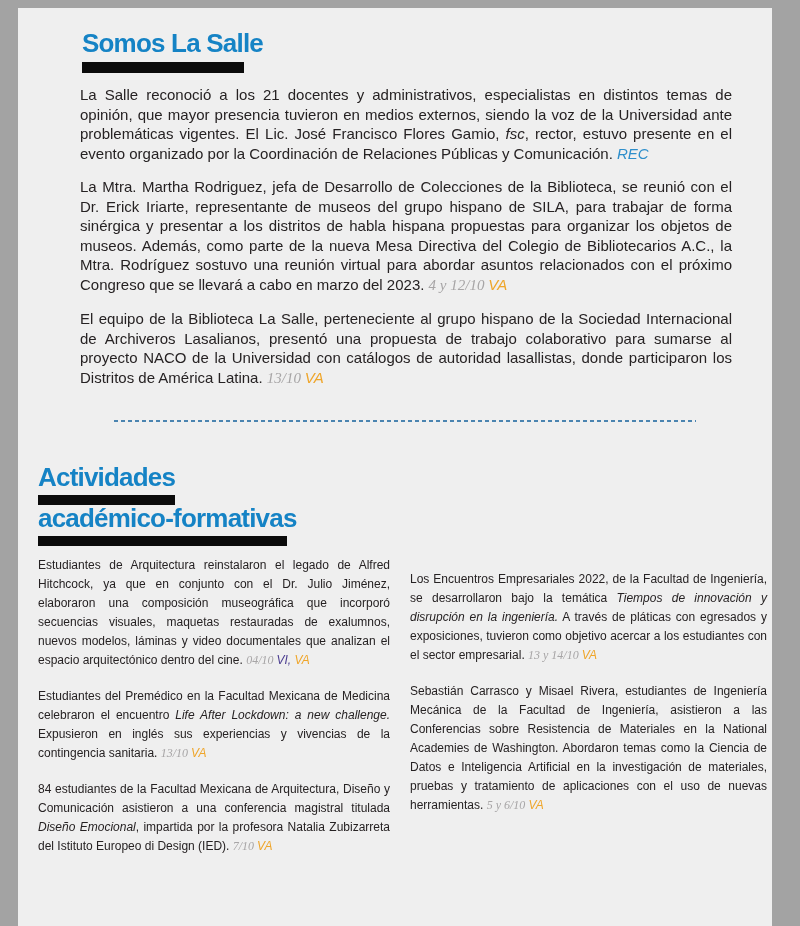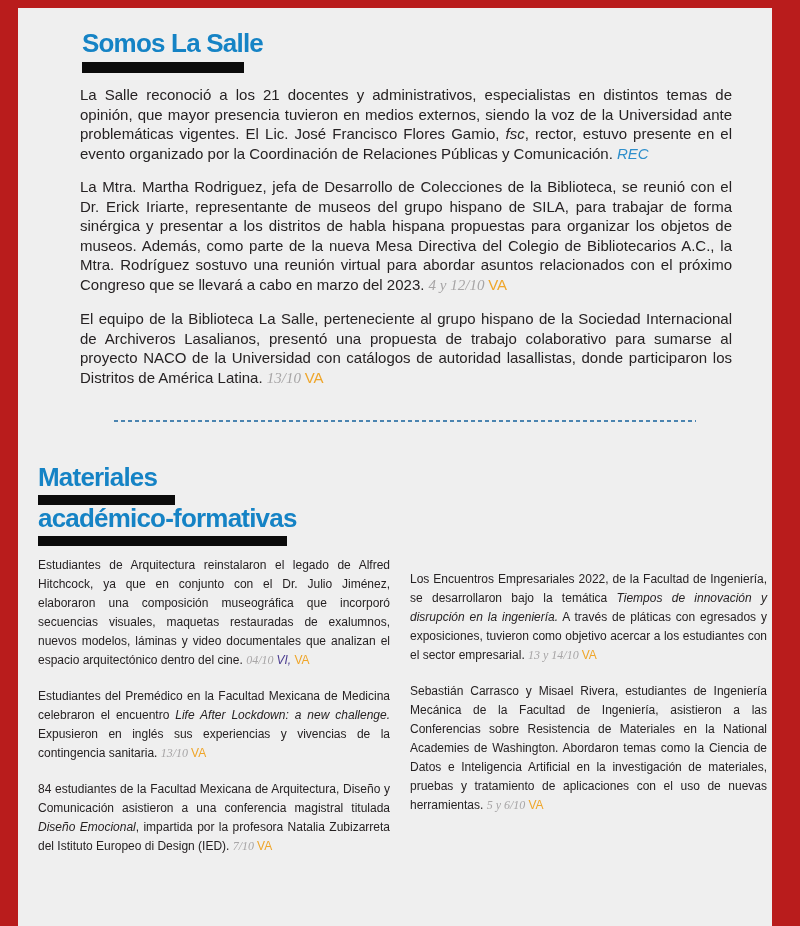--- a/index.html
+++ b/index.html
@@ -1,17 +1,17 @@
 <!DOCTYPE html>
 <html style="--panel-bg: #efefef; --heading-blue: #1583c5; --bar-black: #0b0b0b; --body-text: #262223; --date-gray: #a7a5a6; --va-yellow: #efa62b; --vi-purple: #4b3d90; --rec-blue: #2d8ecb; --divider-blue: #4a84b0;"><head>
 <meta charset="utf-8">
 <style>
   html,body{margin:0;padding:0;}
   .page{
-    position:relative;width:800px;height:926px;background:#b91c1c;
+    position:relative;width:800px;height:926px;background:#a3a3a3;
     font-family:"Liberation Sans",sans-serif;overflow:hidden;
     color:var(--body-text);
   }
   .panel{
     position:absolute;left:18px;top:8px;width:754px;height:918px;
     background:var(--panel-bg);
   }
   .abs{position:absolute;}
   .sec-title{
     margin:0;color:var(--heading-blue);font-weight:bold;
@@ -23,21 +23,21 @@
     margin:0 0 14px 0;font-size:15px;line-height:19.5px;
     text-align:justify;color:var(--body-text);
   }
   .col .para{
     margin:0 0 17px 0;font-size:12px;line-height:19px;
     text-align:justify;color:var(--body-text);
   }
   .seg-normal{font-style:normal;}
   .seg-italic{font-style:italic;}
   .seg-date{font-style:italic;color:var(--date-gray);font-family:Liberation Serif, serif;}
-  .seg-va{color:var(--va-yellow);}
+  .seg-va{font-style:italic;color:var(--va-yellow);}
   .seg-vi{font-style:italic;color:var(--vi-purple);}
   .seg-rec{font-style:italic;color:var(--rec-blue);margin-top:8px;}
   .divider{
     height:2px;
     background:repeating-linear-gradient(90deg,
       var(--divider-blue) 0px, var(--divider-blue) 4px,
       transparent 4px, transparent 7px);
   }
 </style>
 </head>
@@ -52,21 +52,21 @@
       <div class="paras abs" style="left:62px;top:77px;width:652px;">
           <p class="para"><span class="seg-normal">La Salle reconoció a los 21 docentes y administrativos, especialistas en distintos temas de opinión, que mayor presencia tuvieron en medios externos, siendo la voz de la Universidad ante problemáticas vigentes. El Lic. José Francisco Flores Gamio, </span><span class="seg-italic">fsc</span><span class="seg-normal">, rector, estuvo presente en el evento organizado por la Coordinación de Relaciones Públicas y Comunicación. </span><span class="seg-rec">REC</span></p>
           <p class="para"><span class="seg-normal">La Mtra. Martha Rodriguez, jefa de Desarrollo de Colecciones de la Biblioteca, se reunió con el Dr. Erick Iriarte, representante de museos del grupo hispano de SILA, para trabajar de forma sinérgica y presentar a los distritos de habla hispana propuestas para organizar los objetos de museos. Además, como parte de la nueva Mesa Directiva del Colegio de Bibliotecarios A.C., la Mtra. Rodríguez sostuvo una reunión virtual para abordar asuntos relacionados con el próximo Congreso que se llevará a cabo en marzo del 2023. </span><span class="seg-date">4 y 12/10 </span><span class="seg-va">VA</span></p>
           <p class="para"><span class="seg-normal">El equipo de la Biblioteca La Salle, perteneciente al grupo hispano de la Sociedad Internacional de Archiveros Lasalianos, presentó una propuesta de trabajo colaborativo para sumarse al proyecto NACO de la Universidad con catálogos de autoridad lasallistas, donde participaron los Distritos de América Latina. </span><span class="seg-date">13/10 </span><span class="seg-va">VA</span></p>
         </div>
     </section>
 
     <div class="divider abs" style="left:96px;top:412px;width:582px;"></div>
 
     <section>
-      <h1 class="sec-title abs" style="left:20px;top:456px;">Materiales</h1>
+      <h1 class="sec-title abs" style="left:20px;top:456px;">Actividades</h1>
       <div class="title-bar abs" style="left:20px;top:487px;width:137px;height:10px;"></div>
       <h1 class="sec-title abs" style="left:20px;top:497px;">académico-formativas</h1>
       <div class="title-bar abs" style="left:20px;top:528px;width:249px;height:10px;"></div>
 
       <div class="col abs" style="left:20px;top:548px;width:352px;">
           <p class="para"><span class="seg-normal">Estudiantes de Arquitectura reinstalaron el legado de Alfred Hitchcock, ya que en conjunto con el Dr. Julio Jiménez, elaboraron una composición museográfica que incorporó secuencias visuales, maquetas restauradas de exalumnos, nuevos modelos, láminas y video documentales que analizan el espacio arquitectónico dentro del cine. </span><span class="seg-date">04/10 </span><span class="seg-vi">VI, </span><span class="seg-va">VA</span></p>
           <p class="para"><span class="seg-normal">Estudiantes del Premédico en la Facultad Mexicana de Medicina celebraron el encuentro </span><span class="seg-italic">Life After Lockdown: a new challenge.</span><span class="seg-normal"> Expusieron en inglés sus experiencias y vivencias de la contingencia sanitaria. </span><span class="seg-date">13/10 </span><span class="seg-va">VA</span></p>
           <p class="para"><span class="seg-normal">84 estudiantes de la Facultad Mexicana de Arquitectura, Diseño y Comunicación asistieron a una conferencia magistral titulada </span><span class="seg-italic">Diseño Emocional</span><span class="seg-normal">, impartida por la profesora Natalia Zubizarreta del Istituto Europeo di Design (IED). </span><span class="seg-date">7/10 </span><span class="seg-va">VA</span></p>
         </div>
       <div class="col abs" style="left:392px;top:562px;width:357px;">

